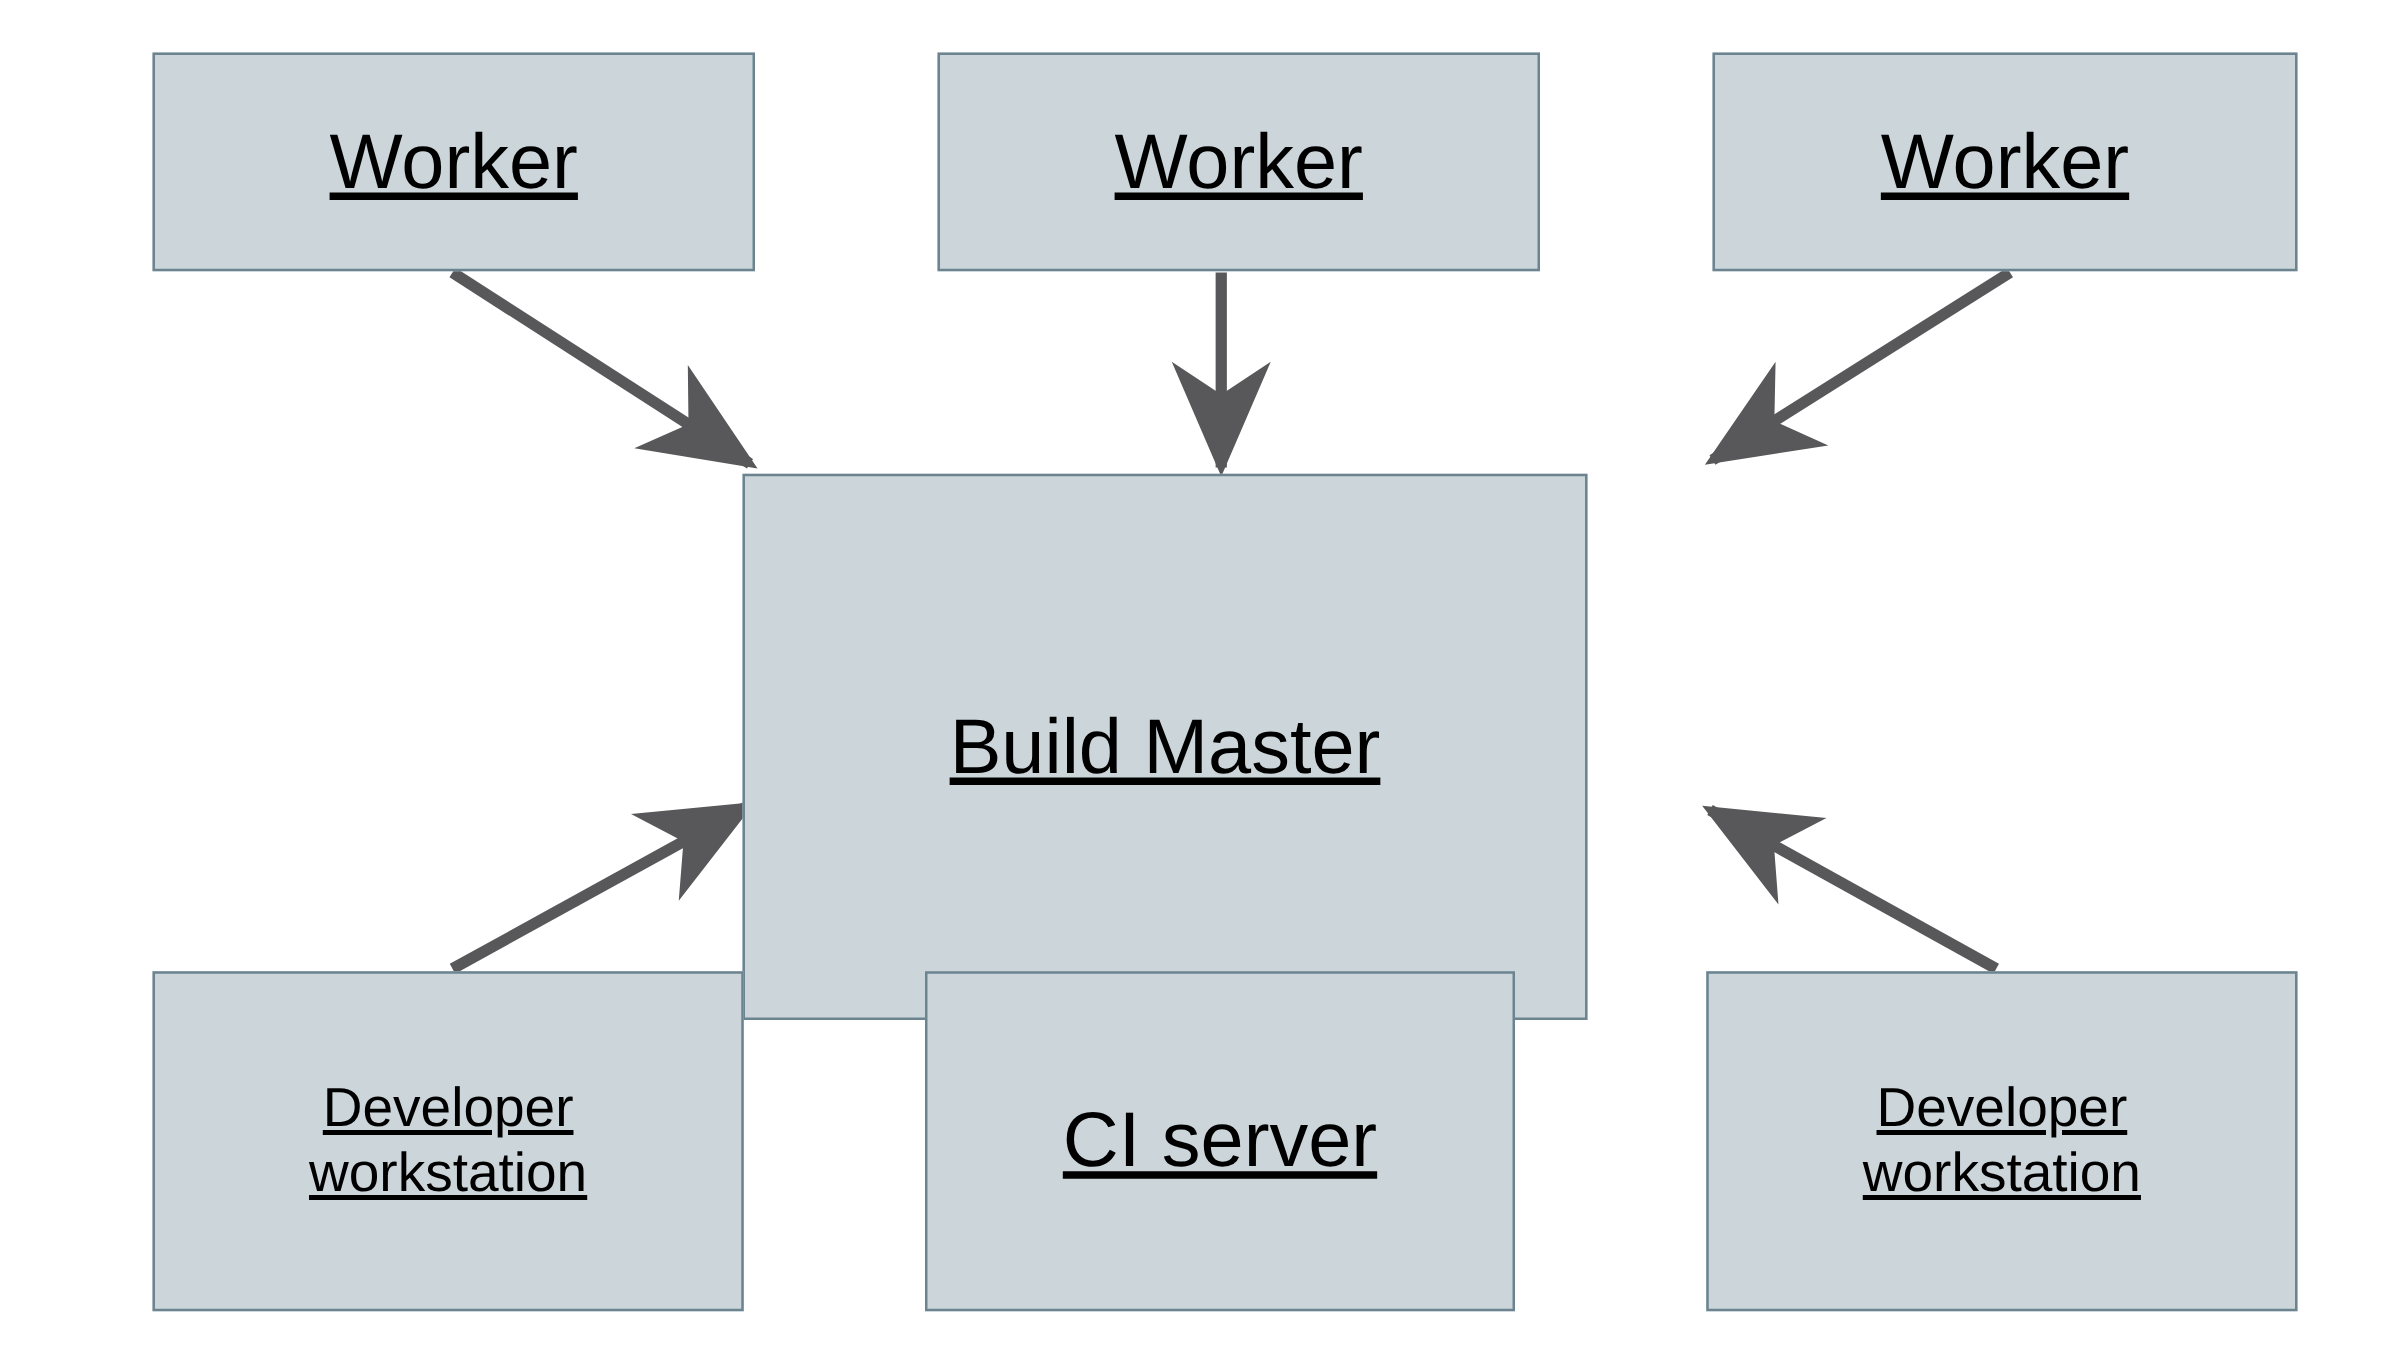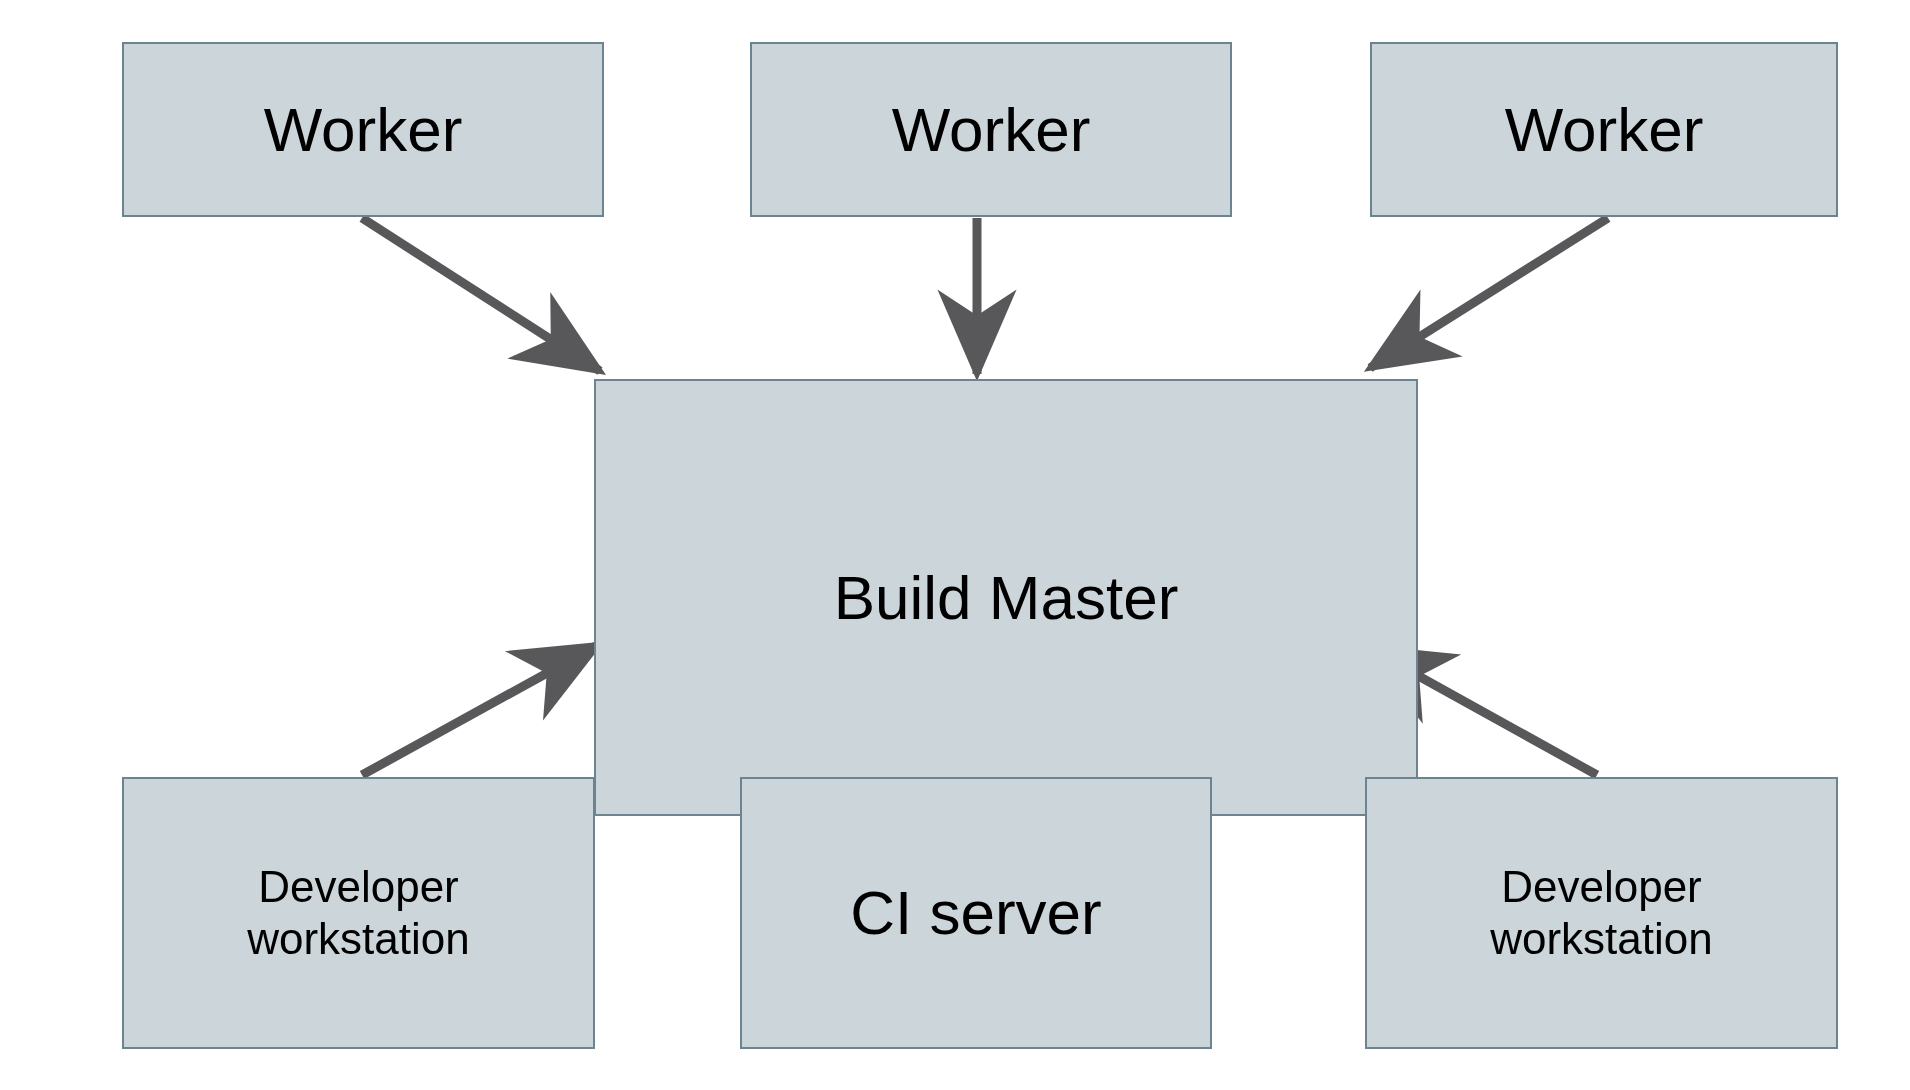--- a/index.html
+++ b/index.html
@@ -33,20 +33,21 @@
     background: #ccd6da;
     border: 2px solid #0f766e;
     display: flex;
     align-items: center;
     justify-content: flex-end;
     text-align: center;
     color: #000000;
     line-height: 1.18;
     white-space: pre-line;
     z-index: 2;
+    text-decoration: underline;
   }
   .node-label {
     display: block;
     width: 100%;
     padding: 0 10px;
     box-sizing: border-box;
     white-space: pre-line;
   }
   .node.worker      { font-size: 62px; }
   .node.master      { font-size: 62px; }
@@ -79,21 +80,21 @@
   </div>
 
   <div class="node worker" style="left: 750px; top: 42px; width: 482px; height: 175px; background: rgb(204, 214, 218); border-color: rgb(107, 132, 144); color: rgb(0, 0, 0);">
     <span class="node-label">Worker</span>
   </div>
 
   <div class="node worker" style="left: 1370px; top: 42px; width: 468px; height: 175px; background: rgb(204, 214, 218); border-color: rgb(107, 132, 144); color: rgb(0, 0, 0);">
     <span class="node-label">Worker</span>
   </div>
 
-  <div class="node master" style="left: 594px; top: 379px; width: 824px; height: 437px; background: rgb(204, 214, 218); border-color: rgb(107, 132, 144); color: rgb(0, 0, 0);">
+  <div class="node master" style="left: 594px; top: 379px; width: 676px; height: 437px; background: rgb(204, 214, 218); border-color: rgb(107, 132, 144); color: rgb(0, 0, 0);">
     <span class="node-label">Build Master</span>
   </div>
 
   <div class="node workstation" style="left: 122px; top: 777px; width: 473px; height: 272px; background: rgb(204, 214, 218); border-color: rgb(107, 132, 144); color: rgb(0, 0, 0);">
     <span class="node-label">Developer
 workstation</span>
   </div>
 
   <div class="node ciserver" style="left: 740px; top: 777px; width: 472px; height: 272px; background: rgb(204, 214, 218); border-color: rgb(107, 132, 144); color: rgb(0, 0, 0);">
     <span class="node-label">CI server</span>

